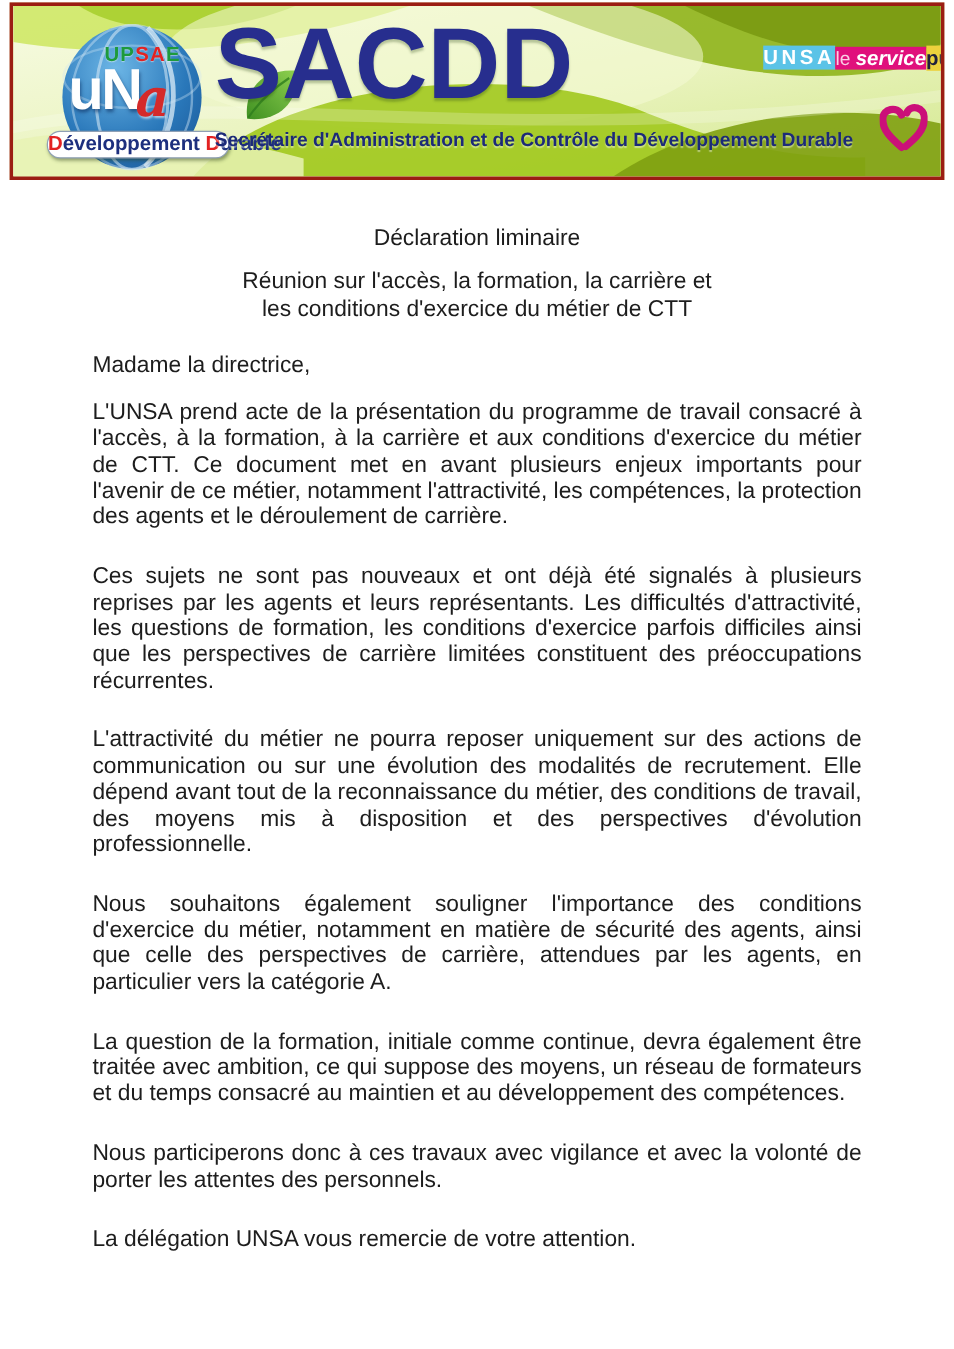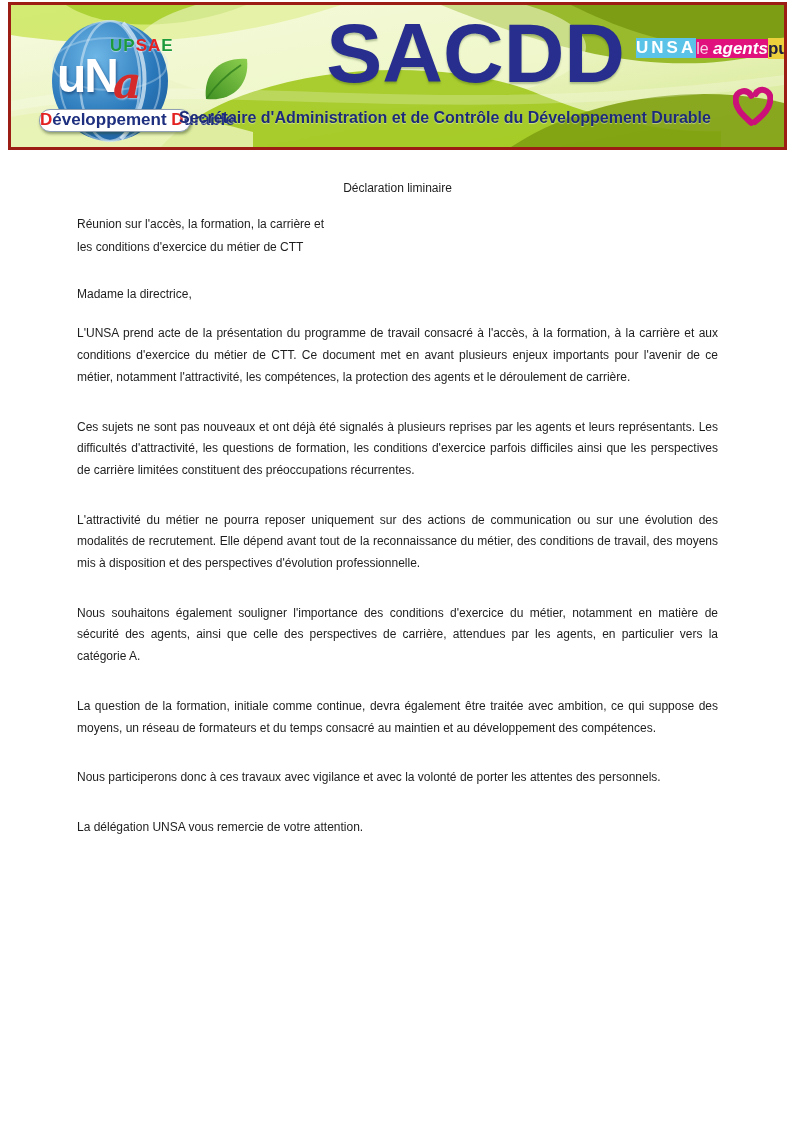--- a/index.html
+++ b/index.html
@@ -6,52 +6,52 @@
   body{width:795px;height:1124px;font-family:"Liberation Sans",sans-serif;overflow:hidden;}
   .page{position:relative;width:795px;height:1124px;background:#fff;}
 
   
   .banner{position:absolute;left:8px;top:2px;width:773px;height:142px;border:3px solid #9b1d13;overflow:hidden;background:#e9f2bb;}
   .banner-bg{position:absolute;left:0;top:0;width:773px;height:142px;display:block;}
 
   
   .logo-left{position:absolute;left:34px;top:9px;width:210px;height:130px;}
   .globe{position:absolute;left:6px;top:6px;width:118px;height:122px;}
-  .upsae{position:absolute;left:42px;top:22px;font-size:17px;font-weight:bold;letter-spacing:1px;text-shadow:0 1px 1px rgba(255,255,255,.5);padding-left:23px;}
+  .upsae{position:absolute;left:42px;top:22px;font-size:17px;font-weight:bold;letter-spacing:1px;text-shadow:0 1px 1px rgba(255,255,255,.5);}
   .c-green{color:#1d9a3c;}
   .c-red{color:#e32222;}
   .c-navy{color:#1d2f7e;}
   .unsa-main{position:absolute;left:12px;top:34px;font-size:48px;font-weight:bold;color:#ffffff;letter-spacing:-2px;text-shadow:1px 2px 3px rgba(10,40,90,.55);}
   .unsa-a{font-family:"DejaVu Serif",serif;font-style:italic;font-weight:bold;font-size:44px;color:#d42a2a;margin-left:-4px;position:relative;top:6px;text-shadow:1px 1px 2px rgba(255,255,255,.6);}
   .dd-pill{position:absolute;left:-6px;top:95px;width:150px;height:21px;background:#ffffff;border:1px solid #8fa0b5;border-radius:11px;font-size:17px;font-weight:bold;text-align:center;line-height:20px;box-shadow:1px 2px 3px rgba(40,60,20,.45);white-space:nowrap;}
   .leaf{position:absolute;left:154px;top:38px;width:52px;height:54px;}
 
   
-  .banner-center{position:absolute;left:168px;top:2px;width:446px;text-align:right;}
+  .banner-center{position:absolute;left:168px;top:2px;width:446px;text-align:left;}
   .sacdd{font-size:84px;line-height:92px;font-weight:bold;color:#272e8e;letter-spacing:0px;text-shadow:0 2px 2px rgba(40,70,20,.30);}
   .sacdd-sub{margin-top:10px;font-size:16px;font-weight:bold;color:#1c2a78;white-space:nowrap;text-shadow:0 1px 1px rgba(255,255,255,.45);}
 
   
   .logo-right{position:absolute;left:625px;top:32px;width:120px;display:flex;flex-direction:row;align-items:center;}
   .bar{box-sizing:border-box;text-align:center;white-space:nowrap;color:#ffffff;}
   .bar1{width:107px;height:20px;line-height:20px;background:#5bc3e7;font-size:17px;font-weight:bold;letter-spacing:3px;}
   .bar2{width:119px;height:19px;line-height:19px;background:#e0107c;font-size:16px;}
   .bar2 .pre{color:#f9cfe4;}
   .bar2 .emph{font-weight:bold;font-style:italic;font-size:17px;}
   .bar3{width:97px;height:21px;line-height:21px;background:#ecd13d;color:#20203c;font-size:17px;font-weight:bold;}
   .bar4{width:117px;height:22px;line-height:22px;background:#f09a2c;font-size:16px;}
   .bar4 .pre{color:#ffe9cf;}
   .bar4 .emph{font-weight:bold;font-style:italic;font-size:24px;}
   .heart{position:absolute;left:97px;top:48px;width:40px;height:46px;}
 
   
-  .content{position:absolute;left:77px;top:150px;width:641px;font-size:12px;line-height:21.7px;color:#1d1d1d;}
+  .content{position:absolute;left:77px;top:160px;width:641px;font-size:19px;line-height:21.7px;color:#1d1d1d;}
   .content p{margin:0;}
   .doc-title{text-align:center;margin-top:28px !important;}
-  .doc-subject{text-align:left;margin-top:13px !important;line-height:23px;}
+  .doc-subject{text-align:center;margin-top:13px !important;line-height:23px;}
   .salutation{margin-top:25px !important;}
   .para{text-align:justify;margin-top:28px !important;}
   .para-first{margin-top:18px !important;}
 </style>
 </head>
 <body>
 
 <div class="page">
 
   <div class="banner">
@@ -105,21 +105,21 @@
       </svg>
     </div>
 
     <div class="banner-center">
       <div class="sacdd">SACDD</div>
       <div class="sacdd-sub">Secrétaire d'Administration et de Contrôle du Développement Durable</div>
     </div>
 
     <div class="logo-right">
       <div class="bar bar1">UNSA</div>
-      <div class="bar bar2"><span class="pre">le </span><span class="emph">agents</span></div>
+      <div class="bar bar2"><span class="pre">le </span><span class="emph">service</span></div>
       <div class="bar bar3">public</div>
       <div class="bar bar4"><span class="pre">au </span><span class="emph">cœur</span></div>
       <svg class="heart" viewBox="0 0 46 50">
         <path d="M21,42 C11,33 3,26 3,15 C3,5 17,2 21,11" fill="none" stroke="#cb1079" stroke-width="7" stroke-linecap="round"></path>
         <path d="M26,9 C30,0 43,4 43,14 C43,25 35,33 25,41" fill="none" stroke="#cb1079" stroke-width="7" stroke-linecap="round"></path>
       </svg>
     </div>
   </div>
 
   <main class="content">

